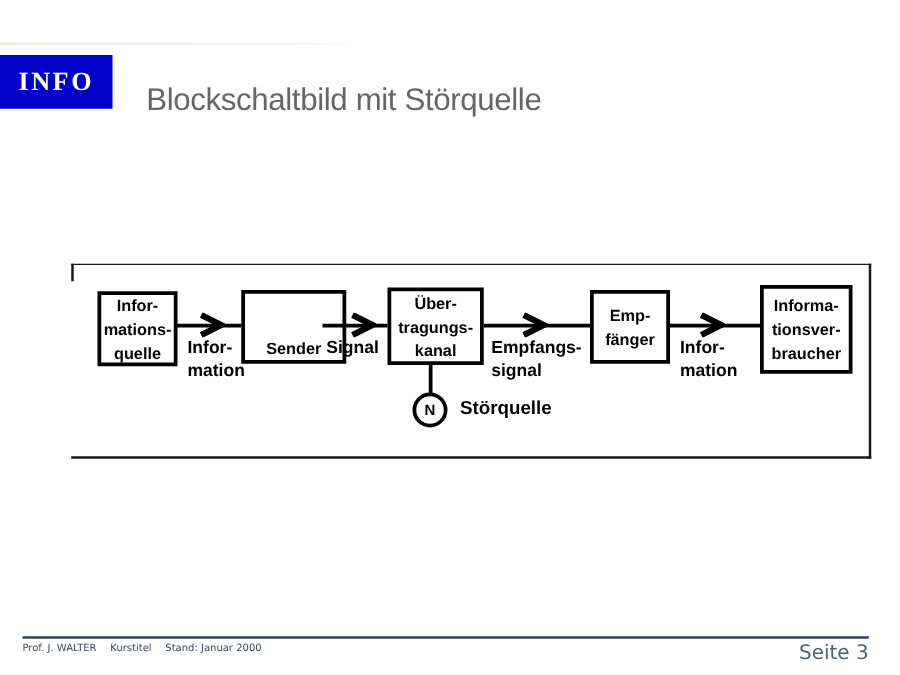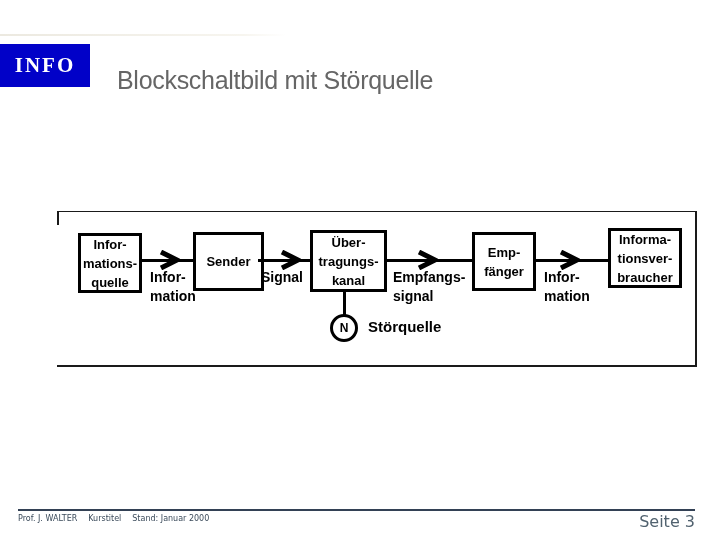--- a/index.html
+++ b/index.html
@@ -18,24 +18,24 @@
     font-family:Liberation Sans, sans-serif;font-size:25px;letter-spacing:-0.3px;color:#666666;white-space:nowrap;}
   
   .frame{position:absolute;left:57px;top:211px;width:638px;height:153px;
     border-top:1px solid #1a1a1a;border-right:2px solid #1a1a1a;border-bottom:2px solid #1a1a1a;}
   .frame-left-stub{position:absolute;left:57px;top:211px;width:2px;height:14px;background:#1a1a1a;}
   
   .block{position:absolute;background:#ffffff;border:3px solid #000;box-sizing:border-box;
     display:flex;flex-direction:column;align-items:center;justify-content:center;
     font-weight:bold;font-size:13px;line-height:19px;text-align:center;white-space:nowrap;}
   .b1{left:78px;top:233px;width:64px;height:60px;}
-  .b2{left:193px;top:232px;width:71px;height:59px;}
+  .b2{left:193px;top:232px;width:84px;height:59px;justify-content:flex-end;}
   .b3{left:310px;top:230px;width:77px;height:62px;}
   .b4{left:472px;top:232px;width:64px;height:59px;}
-  .b5{left:608px;top:228px;width:74px;height:60px;}
+  .b5{left:608px;top:228px;width:74px;height:71px;}
   
   .hline{position:absolute;top:259px;height:3px;background:#000;}
   .a1{left:141px;width:52px;}
   .a2{left:258px;width:52px;}
   .a3{left:387px;width:85px;}
   .a4{left:536px;width:72px;}
   .chev{position:absolute;top:250px;width:22px;height:20px;}
   .c1{left:158px;} .c2{left:279px;} .c3{left:416px;} .c4{left:558px;}
   
   .flabel{position:absolute;font-weight:bold;font-size:14px;line-height:19px;white-space:nowrap;}

